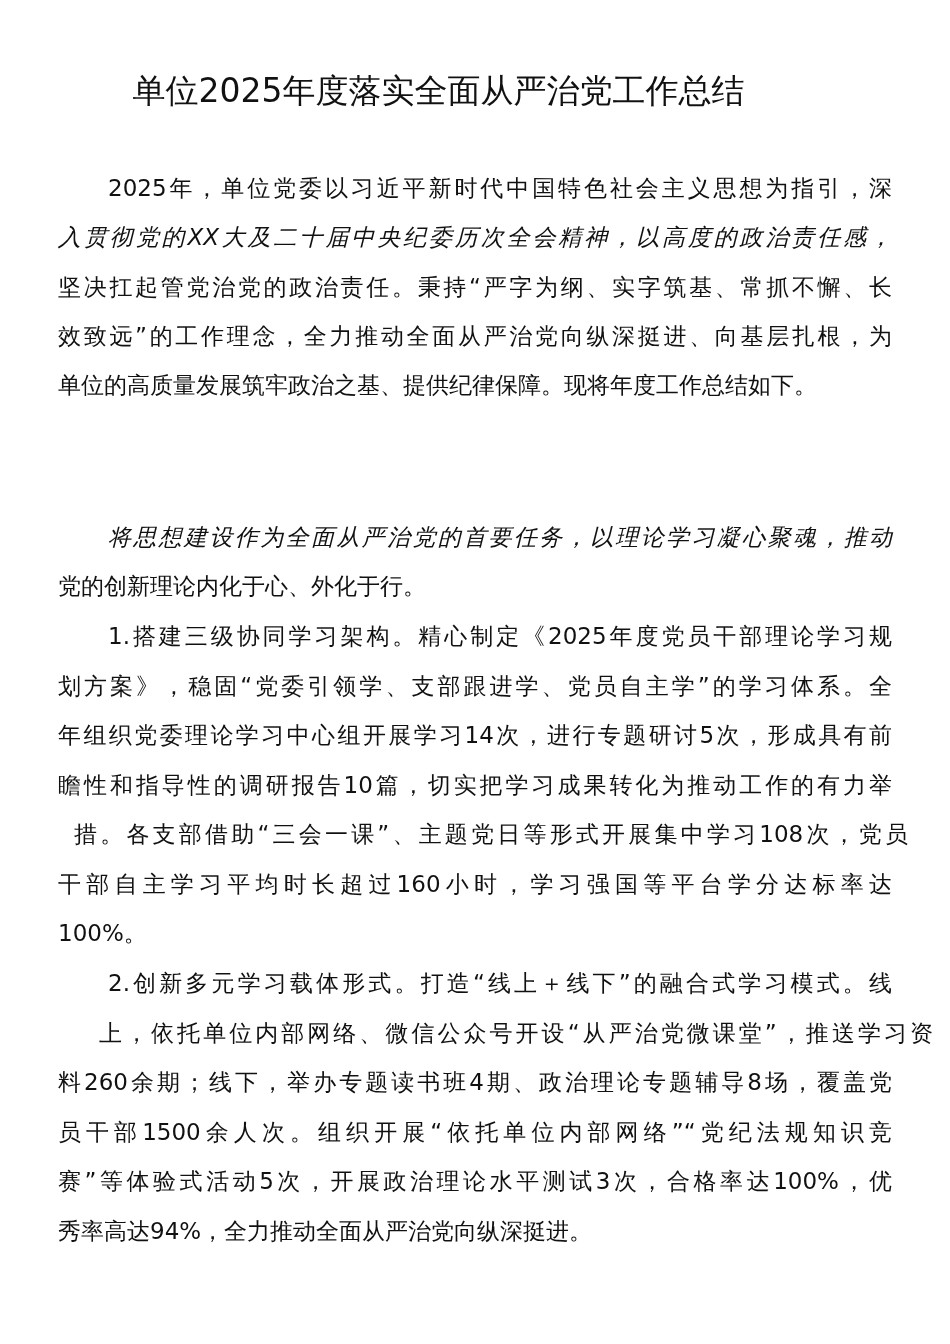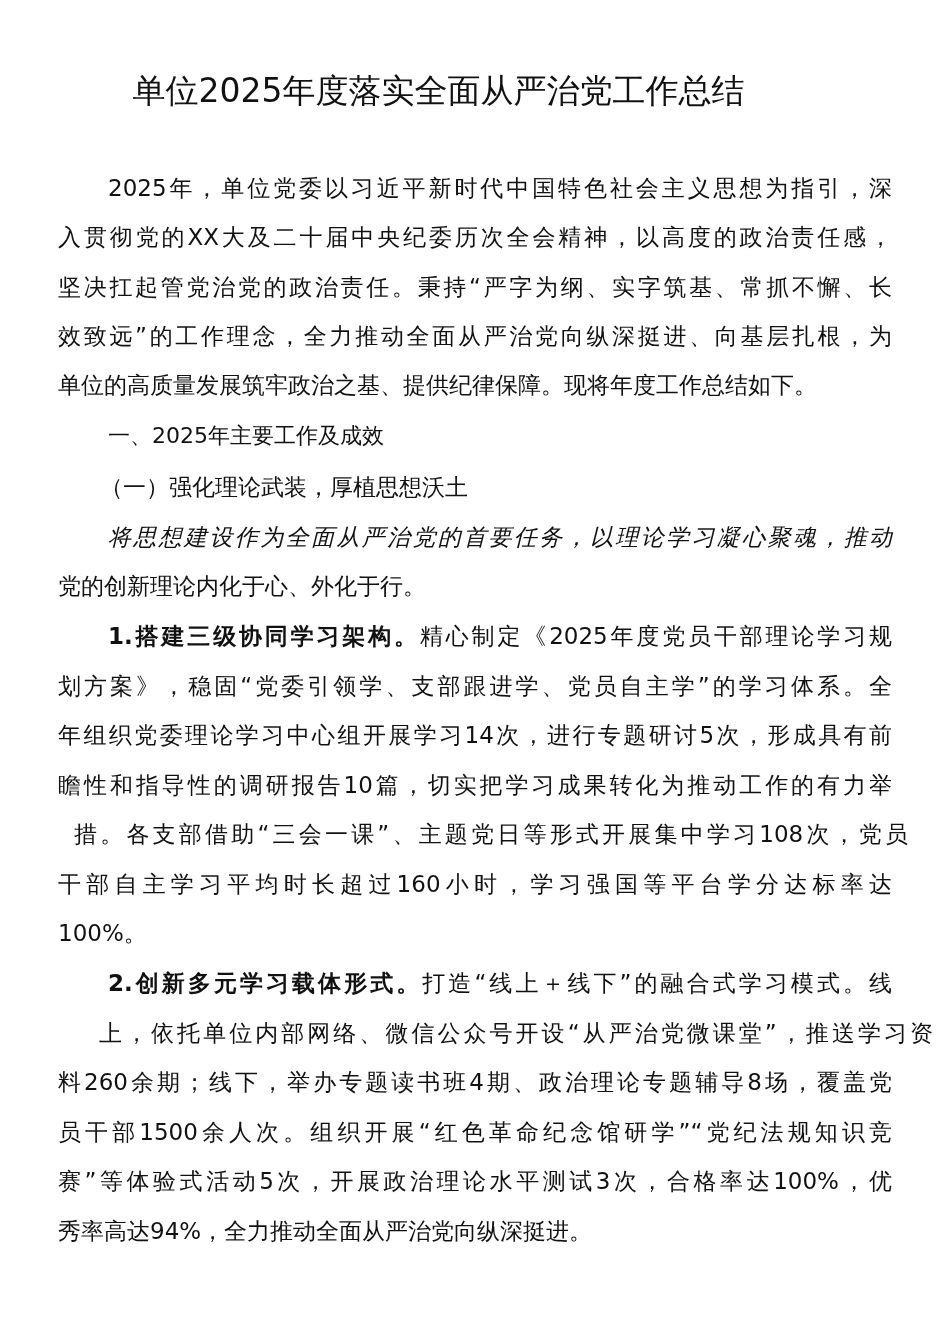--- a/index.html
+++ b/index.html
@@ -42,58 +42,56 @@
       height: 34px;
       white-space: nowrap;
       overflow: visible;
       text-align: justify;
       text-align-last: justify;
     }
     .line.indent { left: 108px; width: 784px; }
     .line.last { text-align-last: left; }
     .line.h1 { font-size: 22px; left: 108px; width: 784px; text-align-last: left; }
     .line.h2 { left: 108px; width: 784px; text-align-last: left; }
-    .bold { font-weight: bold; }
+    .bold { font-weight: normal; }
   </style>
 </head>
 <body>
 
 <div class="page">
 
   <div class="title" style="top:68px;">单位2025年度落实全面从严治党工作总结</div>
 
   <div>
     <div class="line indent" style="top:171px;">2025年，单位党委以习近平新时代中国特色社会主义思想为指引，深</div>
-    <div class="line" style="top:220px;">入贯彻党的XX大及二十届中央纪委历次全会精神，以高度的政治责任感，</div>
+    <div class="line" style="top:220px;font-style:italic;">入贯彻党的XX大及二十届中央纪委历次全会精神，以高度的政治责任感，</div>
     <div class="line" style="top:270px;">坚决扛起管党治党的政治责任。秉持“严字为纲、实字筑基、常抓不懈、长</div>
     <div class="line" style="top:319px;">效致远”的工作理念，全力推动全面从严治党向纵深挺进、向基层扎根，为</div>
     <div class="line last" style="top:368px;">单位的高质量发展筑牢政治之基、提供纪律保障。现将年度工作总结如下。</div>
   </div>
 
-  <div class="line h1" style="top:419px;">一、2025年主要工作及成效</div>
 
-  <div class="line h2" style="top:470px; left:100px;">（一）强化理论武装，厚植思想沃土</div>
 
   <div>
     <div class="line indent" style="top:520px;font-style:italic;">将思想建设作为全面从严治党的首要任务，以理论学习凝心聚魂，推动</div>
     <div class="line last" style="top:569px;">党的创新理论内化于心、外化于行。</div>
   </div>
 
   <div>
     <div class="line indent" style="top:619px;"><span class="bold">1.搭建三级协同学习架构。</span><span>精心制定《2025年度党员干部理论学习规</span></div>
     <div class="line" style="top:669px;">划方案》，稳固“党委引领学、支部跟进学、党员自主学”的学习体系。全</div>
     <div class="line" style="top:718px;">年组织党委理论学习中心组开展学习14次，进行专题研讨5次，形成具有前</div>
     <div class="line" style="top:768px;">瞻性和指导性的调研报告10篇，切实把学习成果转化为推动工作的有力举</div>
     <div class="line" style="top:817px;margin-left:16px;">措。各支部借助“三会一课”、主题党日等形式开展集中学习108次，党员</div>
     <div class="line" style="top:867px;">干部自主学习平均时长超过160小时，学习强国等平台学分达标率达</div>
     <div class="line last" style="top:916px;">100%。</div>
   </div>
 
   <div>
     <div class="line indent" style="top:966px;"><span class="bold">2.创新多元学习载体形式。</span><span>打造“线上＋线下”的融合式学习模式。线</span></div>
     <div class="line" style="top:1016px;margin-left:41px;">上，依托单位内部网络、微信公众号开设“从严治党微课堂”，推送学习资</div>
     <div class="line" style="top:1065px;">料260余期；线下，举办专题读书班4期、政治理论专题辅导8场，覆盖党</div>
-    <div class="line" style="top:1115px;">员干部1500余人次。组织开展“红色革命纪念馆研学”“党纪法规知识竞</div>
+    <div class="line" style="top:1115px;">员干部1500余人次。组织开展“依托单位内部网络”“党纪法规知识竞</div>
     <div class="line" style="top:1164px;">赛”等体验式活动5次，开展政治理论水平测试3次，合格率达100%，优</div>
     <div class="line last" style="top:1214px;">秀率高达94%，全力推动全面从严治党向纵深挺进。</div>
   </div>
 
 </div>
 
 </body></html>

